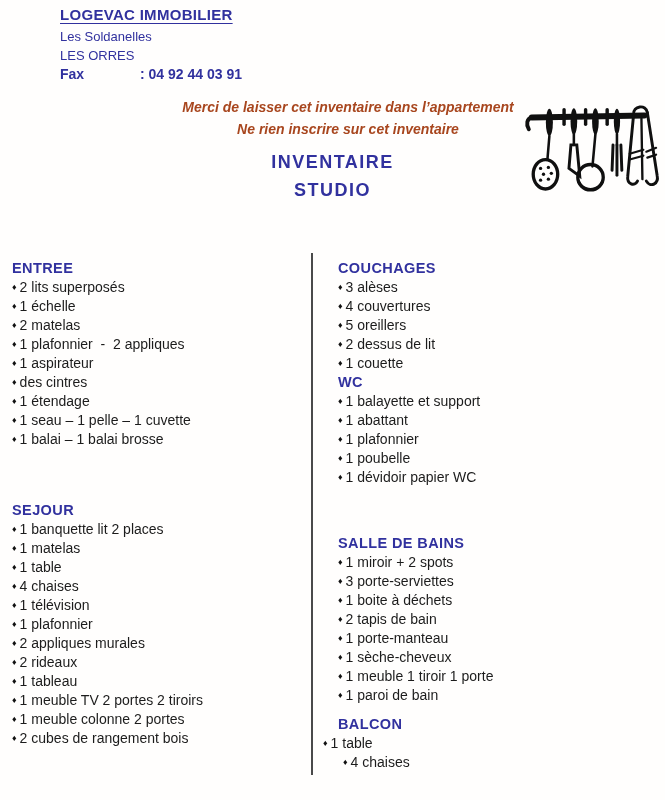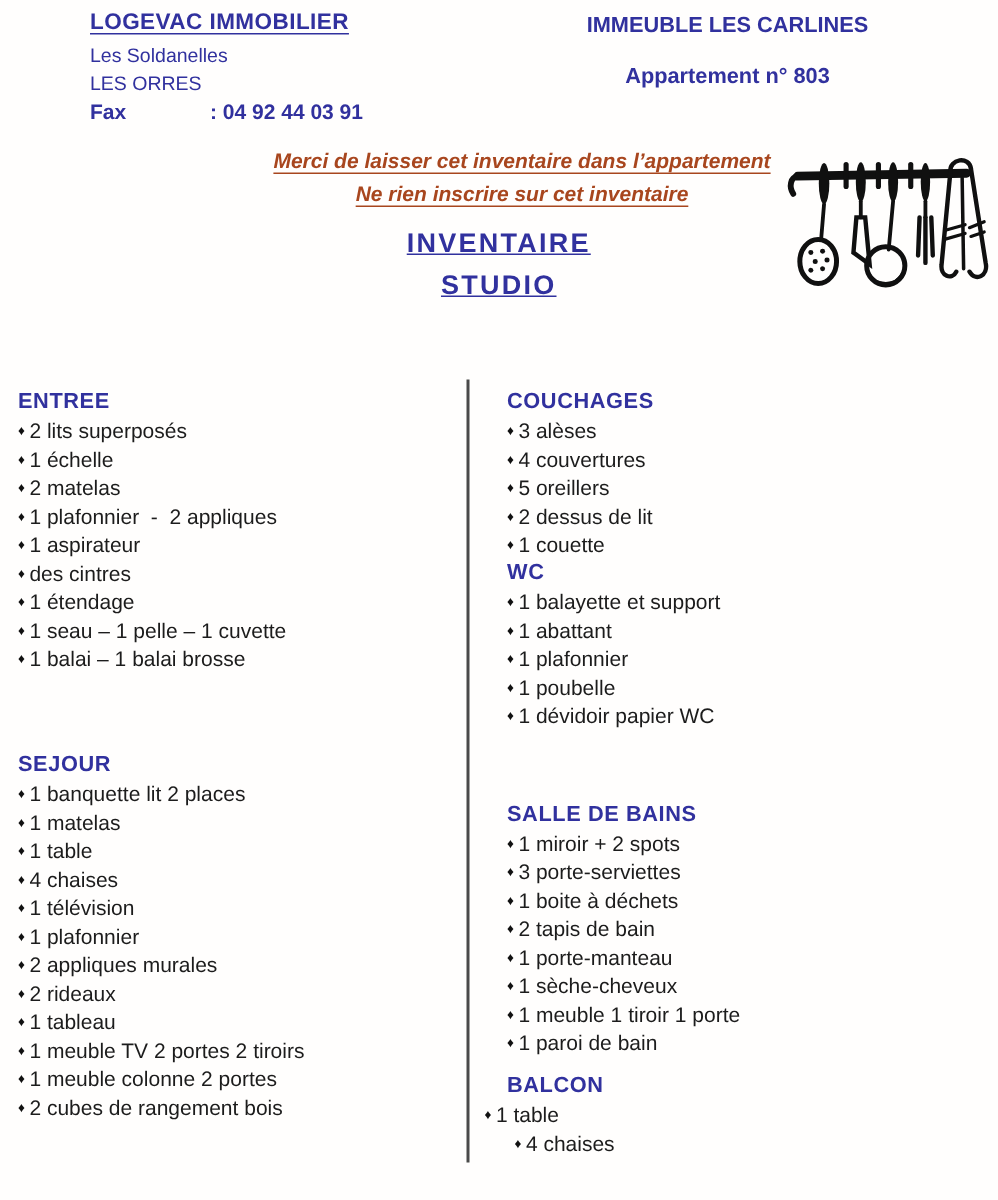--- a/index.html
+++ b/index.html
@@ -19,25 +19,25 @@
   .contact .lbl{display:inline-block;width:80px;}
 
   
   .hdr-right{position:absolute;left:372px;top:8px;width:226px;text-align:center;
     color:var(--ink-blue,#31319e);font-weight:bold;font-size:14.5px;line-height:18px;}
   .hdr-right .apt{margin-top:16px;}
 
   
   .notice{position:absolute;top:96px;left:0;width:648px;text-align:center;
     color:var(--notice-red,#a8461e);font-weight:bold;font-style:italic;font-size:14px;line-height:22px;}
-  .notice .nline{text-decoration:underline;text-underline-offset:3px;padding-left:48px;}
+  .notice .nline{text-underline-offset:3px;padding-left:48px;}
 
   
   .title{position:absolute;top:148px;left:0;width:665px;text-align:center;
-    color:var(--ink-blue,#31319e);font-weight:bold;font-size:18px;line-height:28px;letter-spacing:1.5px;text-decoration:underline;}
+    color:var(--ink-blue,#31319e);font-weight:bold;font-size:18px;line-height:28px;letter-spacing:1.5px;}
 
   
   .utensils{position:absolute;left:520px;top:84px;width:142px;height:112px;}
 
   
   .divider{position:absolute;left:311px;top:253px;width:2px;height:522px;background:var(--divider,#4a4a4a);}
   .col{position:absolute;top:255px;padding-top:4px;}
   .col-left{left:12px;width:288px;}
   .col-right{left:338px;width:320px;}
   .sec-heading{color:var(--ink-blue,#31319e);font-weight:bold;font-size:14.5px;line-height:19px;letter-spacing:.4px;}
@@ -55,24 +55,20 @@
 
   <div class="hdr-left">
     <div class="company">LOGEVAC IMMOBILIER</div>
     <div class="hdr-line">Les Soldanelles</div>
     <div class="hdr-line">LES ORRES</div>
     <div class="contact">
       <span class="lbl">Fax</span><span>: 04 92 44 03 91</span>
     </div>
   </div>
 
-  <div class="hdr-right">
-    <div>IMMEUBLE LES CARLINES</div>
-    <div class="apt">Appartement n° 803</div>
-  </div>
 
   <div class="utensils">
     <svg viewBox="0 0 145 112" width="142" height="112" xmlns="http://www.w3.org/2000/svg">
       <g stroke="#101010" fill="none" stroke-linecap="round">
         <path d="M12 33 L127 31" stroke-width="6"></path>
         <path d="M12 33 C7 34 6 40 9 45" stroke-width="4"></path>
         <path d="M45 25 L45 40" stroke-width="3.5"></path>
         <path d="M67 25 L67 40" stroke-width="3.5"></path>
         <path d="M89 25 L89 40" stroke-width="3.5"></path>
         <ellipse cx="30" cy="38" rx="3.6" ry="14" fill="#101010" stroke="none"></ellipse>

